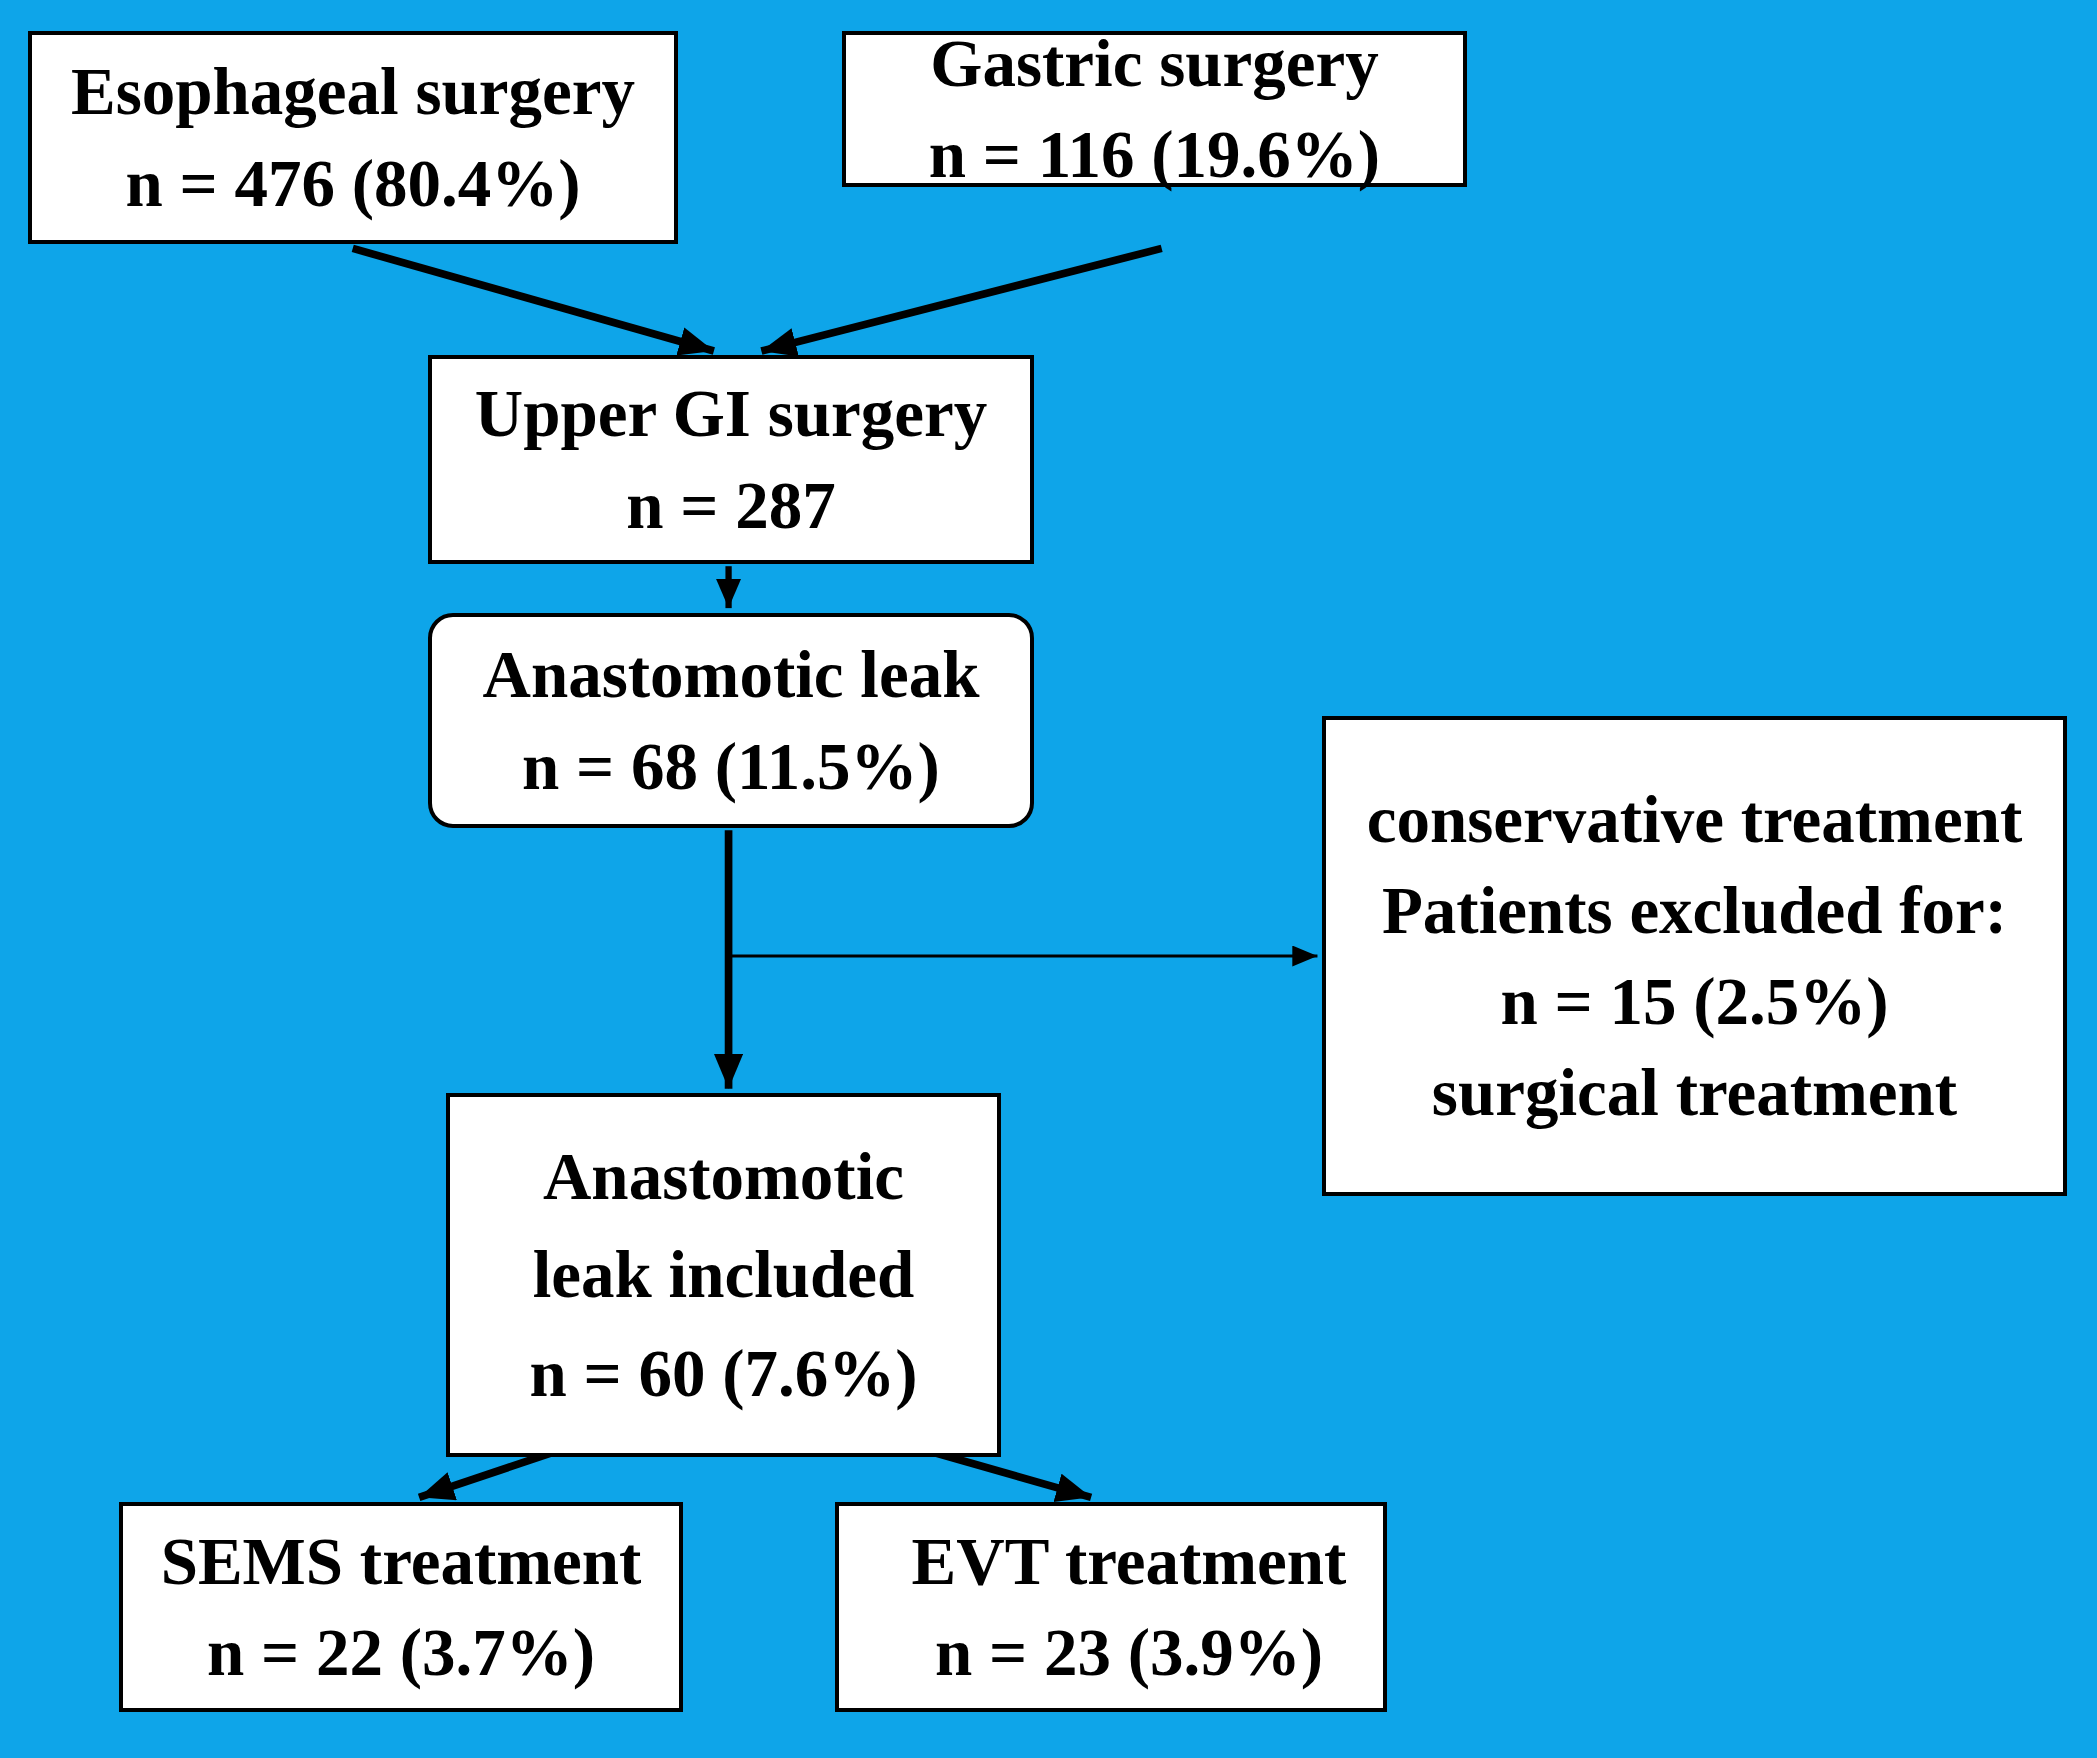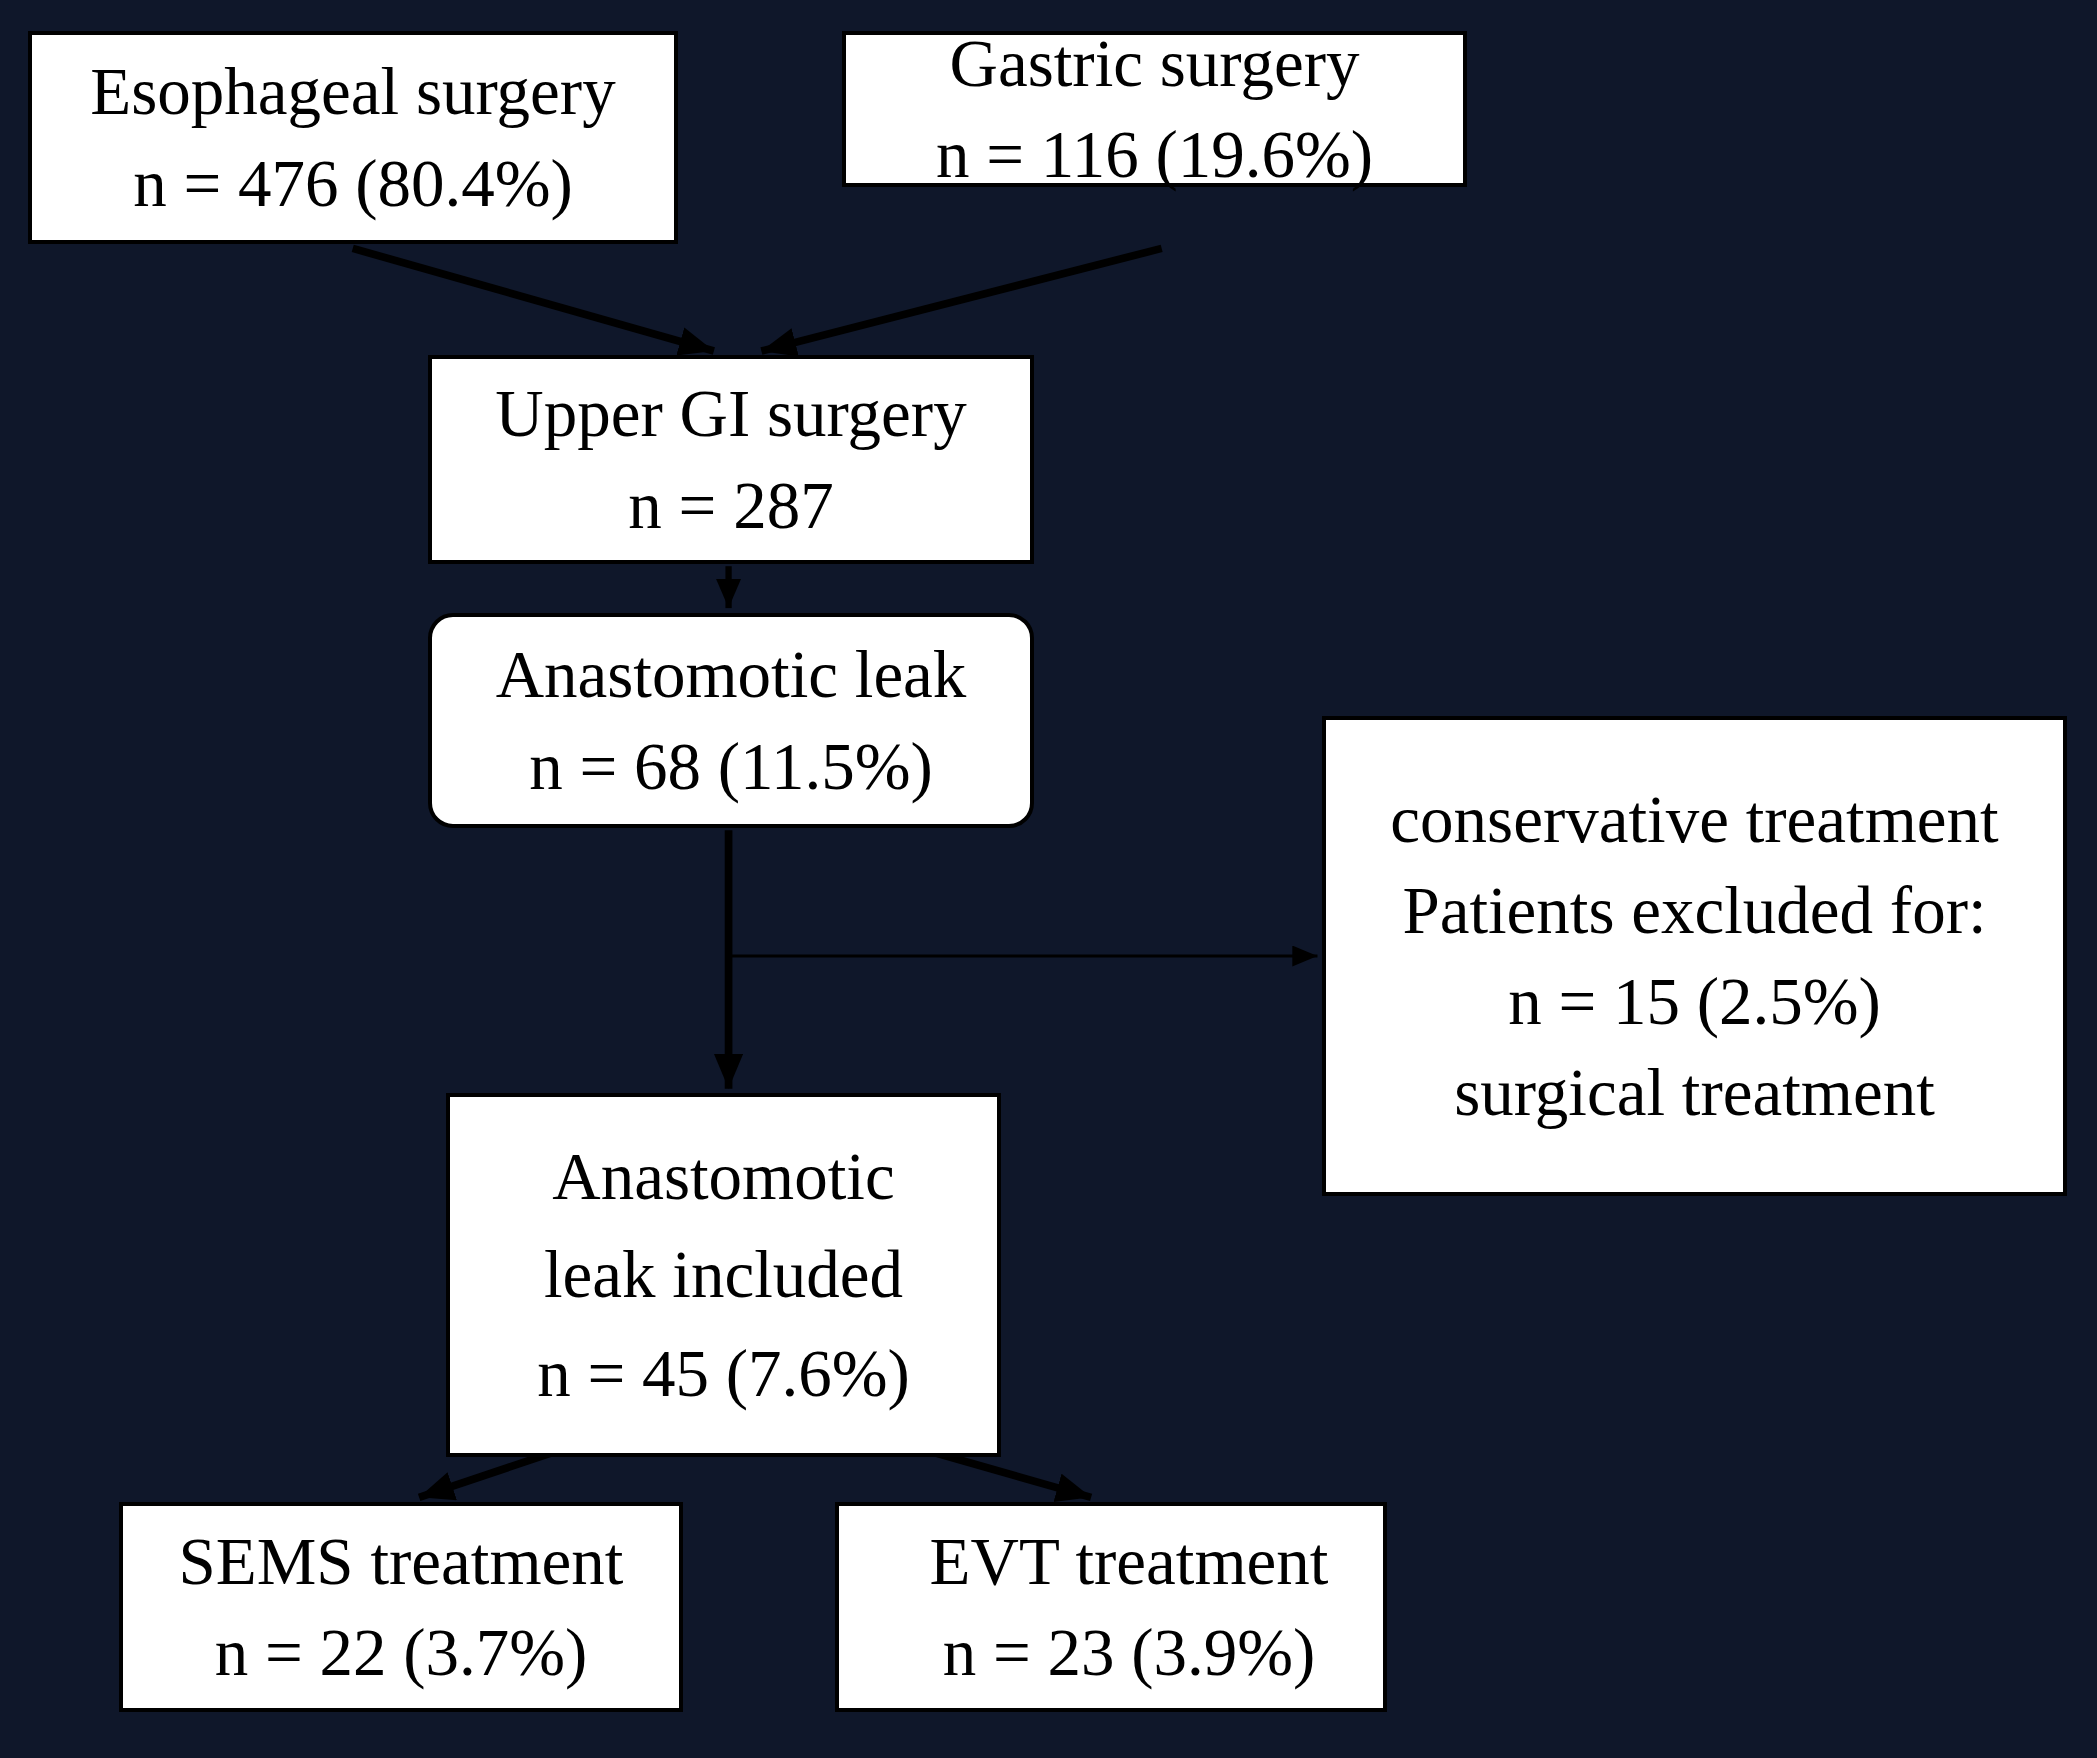--- a/index.html
+++ b/index.html
@@ -1,23 +1,24 @@
 <!DOCTYPE html>
 <html style="font-size:11.2px"><head>
 <meta charset="utf-8">
 <style>
   html,body{margin:0;padding:0;background:#ffffff;}
   .canvas{
     position:relative;
     width:2097px;
     height:1759px;
-    background:#0f172a;
+    background:#0ea5e9;
     font-family:"Liberation Serif","DejaVu Serif",serif;
     color:#000000;
     overflow:hidden;
+    font-weight:bold;
   }
   .arrows{
     position:absolute;
     left:0;top:0;
     width:2097px;height:1759px;
   }
   .node{
     position:absolute;
     box-sizing:border-box;
     border:4.2px solid #000000;
@@ -92,21 +93,21 @@
   <div class="node" id="n-excluded">
     <span class="ln">conservative treatment</span>
     <span class="ln">Patients excluded for:</span>
     <span class="ln">n = 15 (2.5%)</span>
     <span class="ln">surgical treatment</span>
   </div>
 
   <div class="node" id="n-included">
     <span class="ln">Anastomotic</span>
     <span class="ln">leak included</span>
-    <span class="ln">n = 45 (7.6%)</span>
+    <span class="ln">n = 60 (7.6%)</span>
   </div>
 
   <div class="node" id="n-sems">
     <span class="ln">SEMS treatment</span>
     <span class="ln">n = 22 (3.7%)</span>
   </div>
 
   <div class="node" id="n-evt">
     <span class="ln">EVT treatment</span>
     <span class="ln">n = 23 (3.9%)</span>

